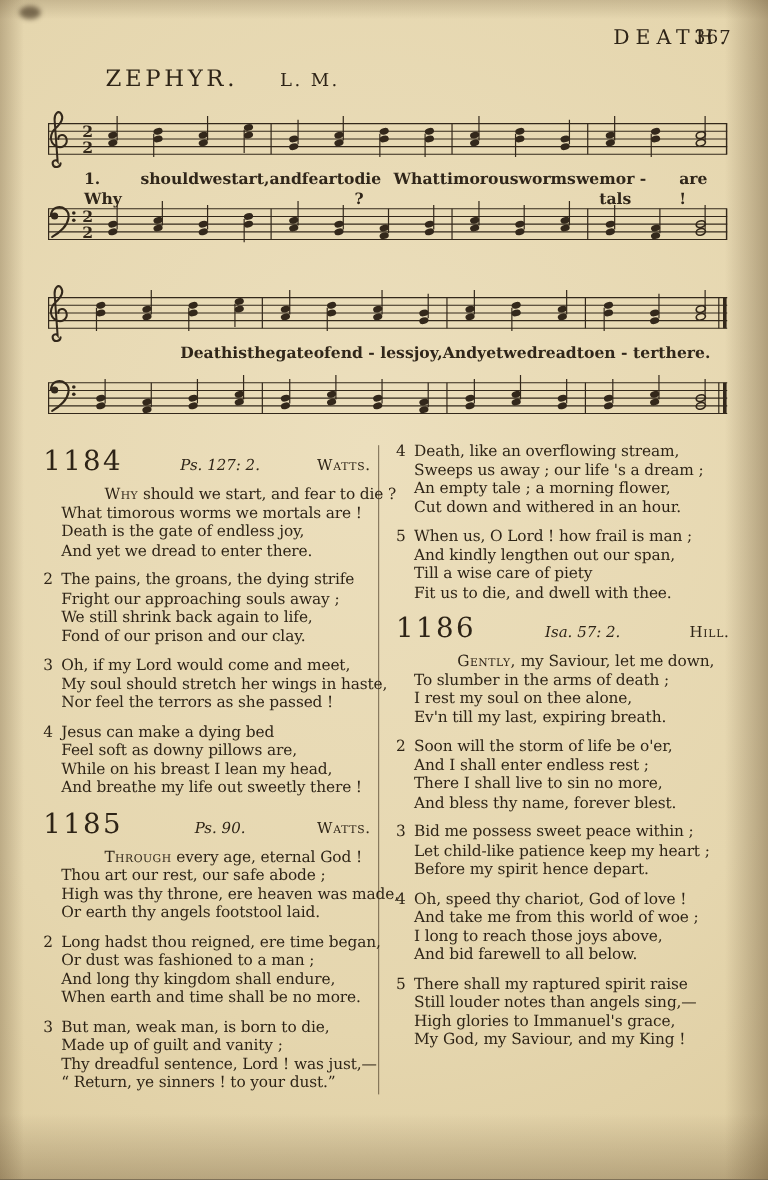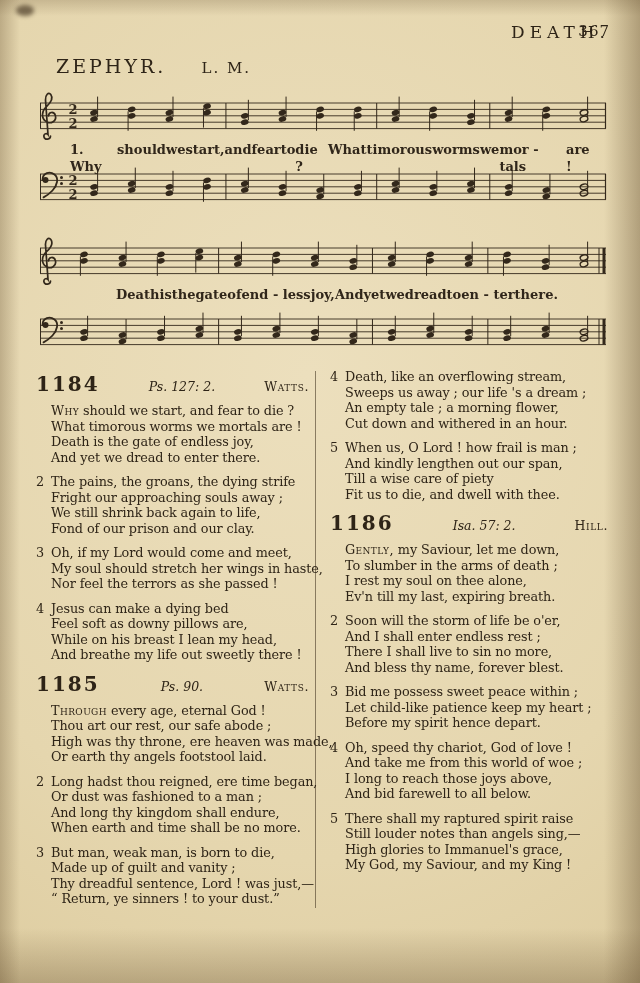--- a/index.html
+++ b/index.html
@@ -9,41 +9,41 @@
       linear-gradient(to right, rgba(96,74,43,.30), rgba(96,74,43,0) 20px, rgba(96,74,43,0) 604px, rgba(96,74,43,.40)),
       linear-gradient(to bottom, rgba(96,74,43,.22), rgba(96,74,43,0) 16px, rgba(96,74,43,0) 928px, rgba(96,74,43,.32)),
       radial-gradient(ellipse 120% 90% at 48% 38%, #ecdfbd 0%, #e5d6ae 55%, #d9c697 100%);
     color:#2e2417;
     font-family:"DejaVu Serif", serif;
   }
   .stain{position:absolute;left:16px;top:5px;width:18px;height:11px;background:rgba(54,38,20,.6);border-radius:50%;filter:blur(2px);}
   .header{position:relative;margin:22px 30px 0 36px;height:20px;}
   .running-title{position:absolute;left:16px;right:0;text-align:right;font-size:17px;letter-spacing:5px;}
   .page-number{position:absolute;right:0;top:0;font-size:15px;letter-spacing:1px;}
-  .tune-title{margin:13px 36px 0 56px;height:24px;}
+  .tune-title{margin:13px 36px 0 88px;height:24px;}
   .tune-name{font-size:19px;letter-spacing:3px;}
   .tune-meter{font-size:15px;letter-spacing:2px;margin-left:30px;}
   .music{margin:8px 30px 0 36px;}
   .staff{display:block;}
-  .lyric{display:flex;justify-content:center;font-size:13px;font-weight:bold;height:17px;line-height:17px;padding:0 12px 0 34px;color:#30261a;}
+  .lyric{display:flex;justify-content:flex-end;font-size:13px;font-weight:bold;height:17px;line-height:17px;padding:0 12px 0 34px;color:#30261a;}
   .lyric2{padding:0 18px 0 46px;}
   .system-gap{height:20px;}
   .columns{display:flex;margin:12px 26px 0 36px;}
   .col{box-sizing:border-box;}
   .col-left{width:279px;padding-right:6px;}
   .col-right{width:292px;padding-left:14px;}
   .divider{width:1px;background:rgba(56,42,24,.55);align-self:stretch;margin:2px 0 8px 0;}
   .hymn-heading{display:flex;align-items:baseline;margin:3px 0 7px 0;}
-  .hymn-number{font-size:20px;font-weight:bold;letter-spacing:2px;}
+  .hymn-number{font-size:23px;font-weight:normal;letter-spacing:2px;}
   .hymn-ref{flex:1;text-align:center;font-style:italic;font-size:12.5px;}
   .hymn-author{font-variant:small-caps;font-size:12.5px;letter-spacing:.6px;}
   .stanza{position:relative;padding-left:15px;margin-bottom:9px;}
   .stanza-num{position:absolute;left:0;top:0;font-size:12.8px;}
   .stanza-line{font-size:12.8px;line-height:15.5px;white-space:nowrap;letter-spacing:-0.1px;}
-  .lead{font-variant:small-caps;letter-spacing:.4px;}
+  .lead{font-variant:small-caps;letter-spacing:.4px;margin-left:36px;}
 </style>
 </head>
 <body>
 
 <div class="page">
   <div class="stain"></div>
 
   <div class="header">
     <span class="running-title">DEATH.</span>
     <span class="page-number">367</span>

